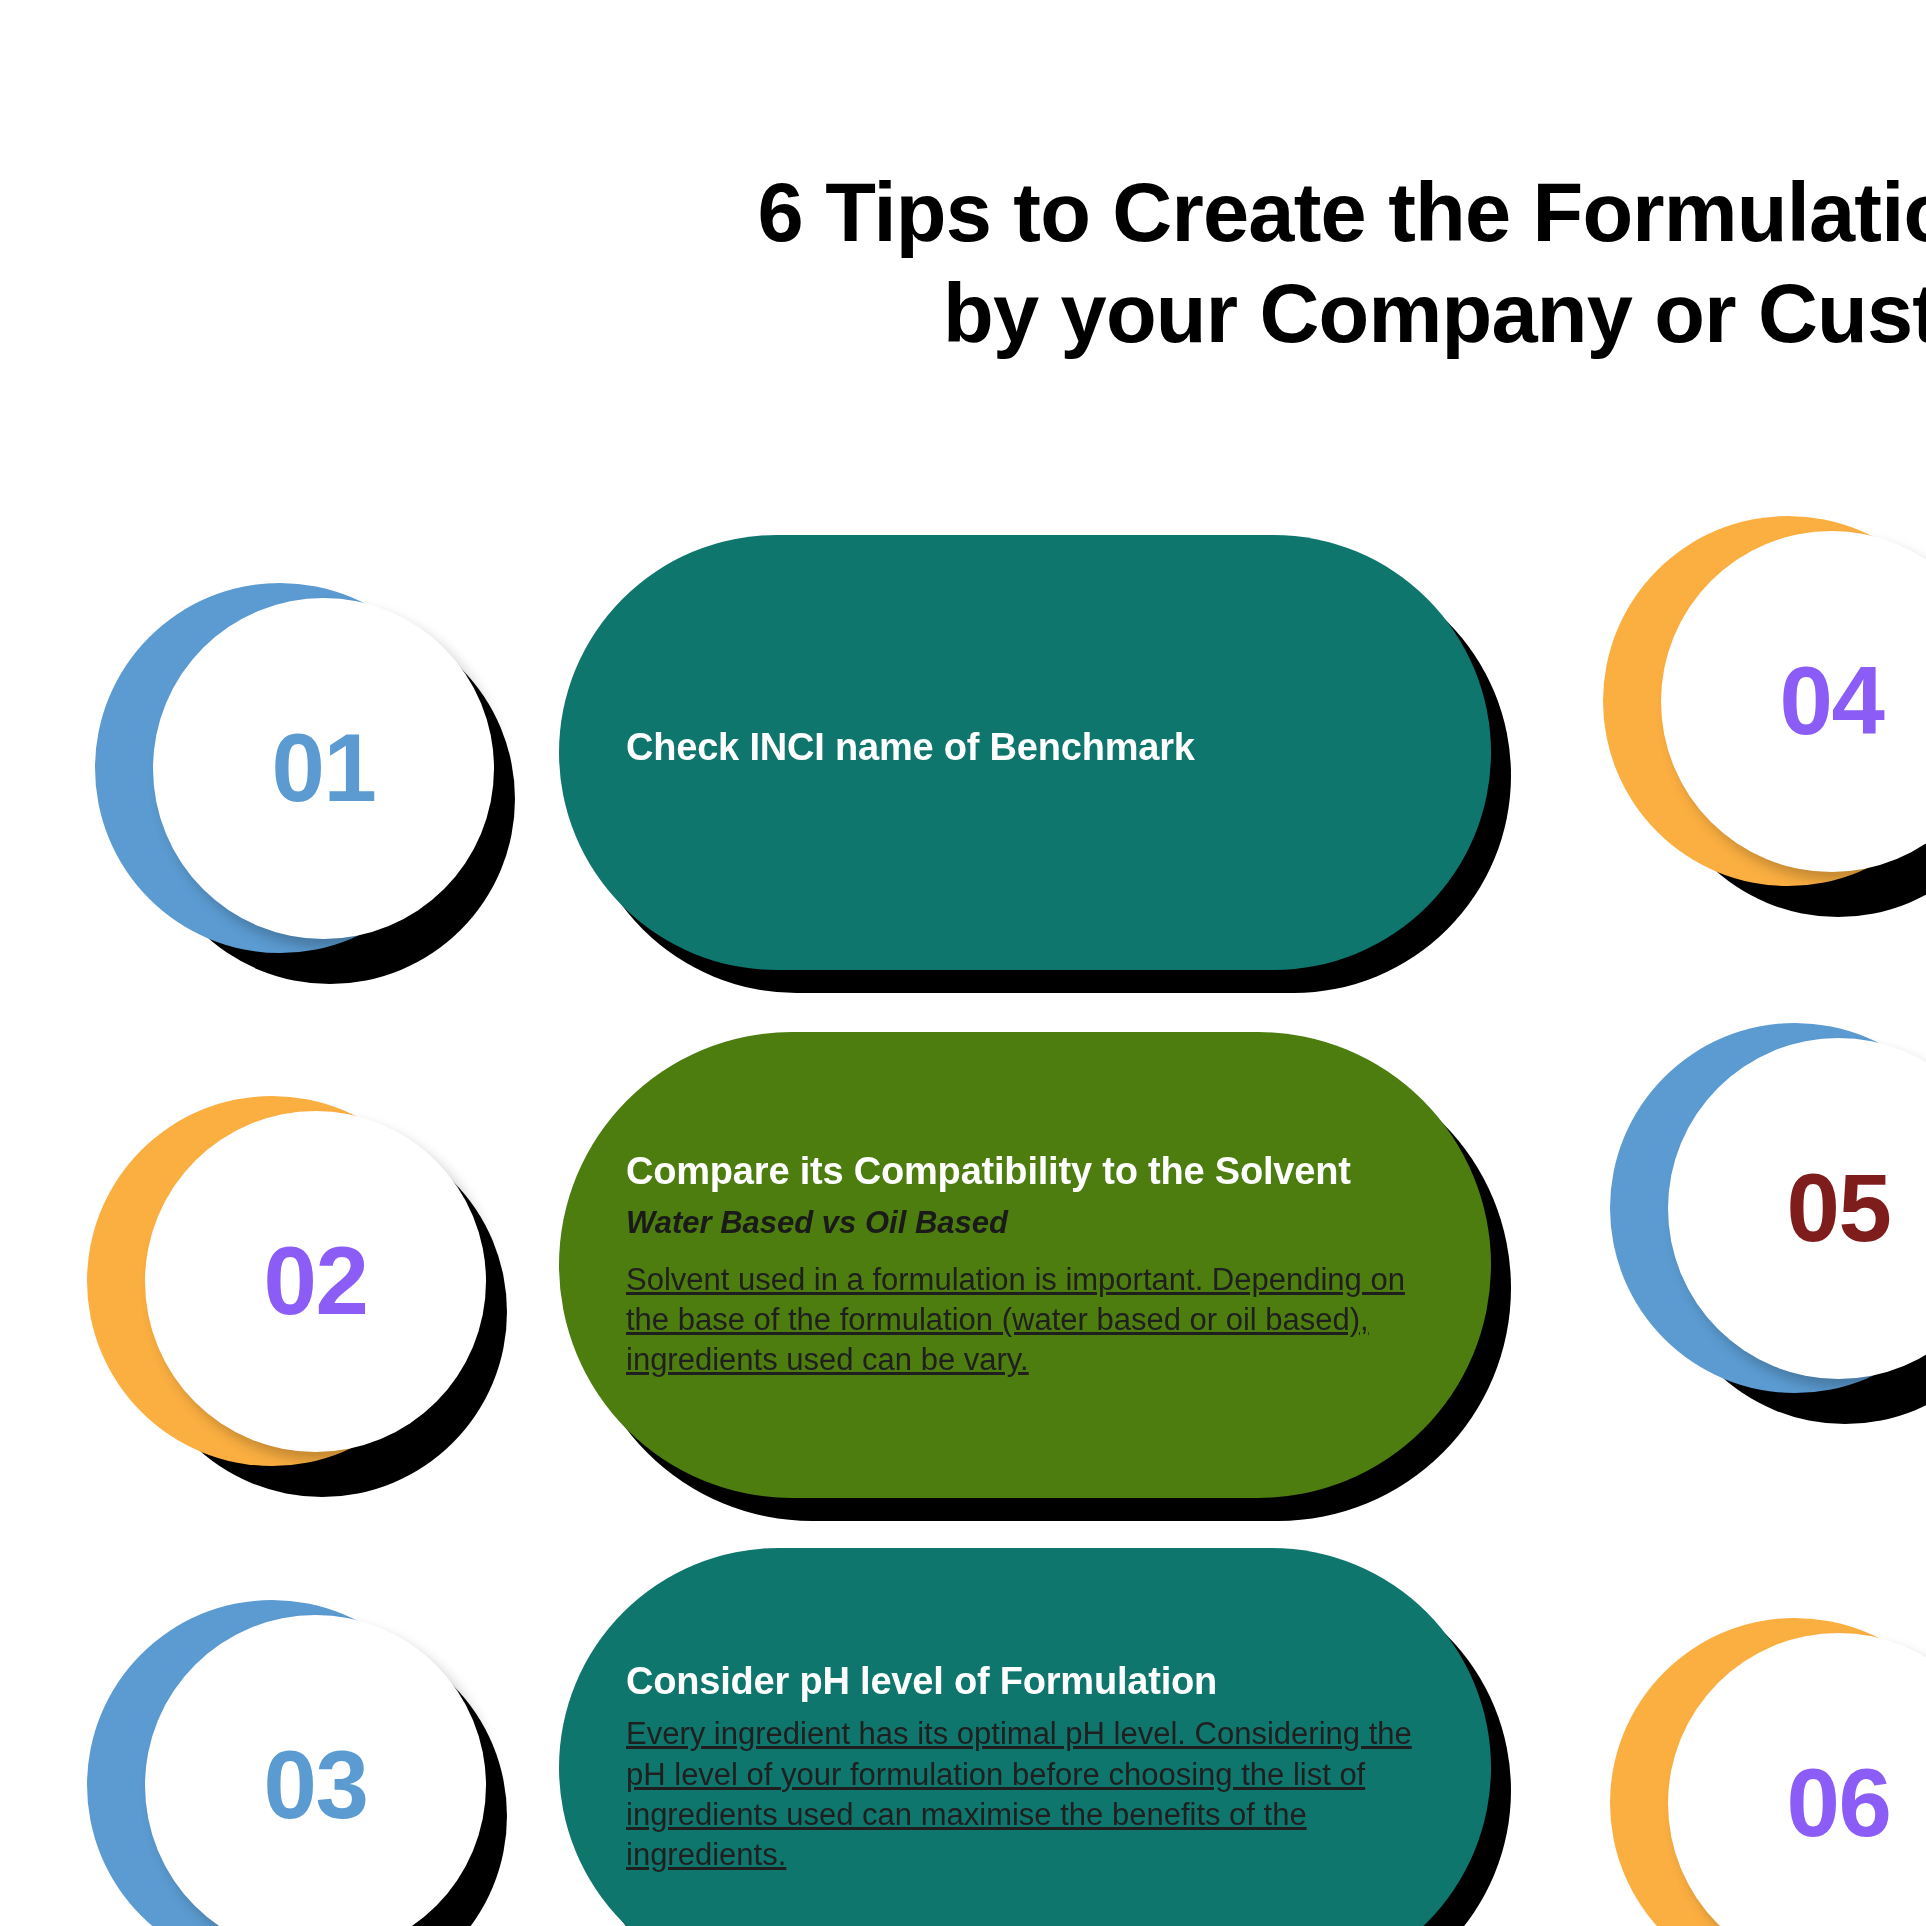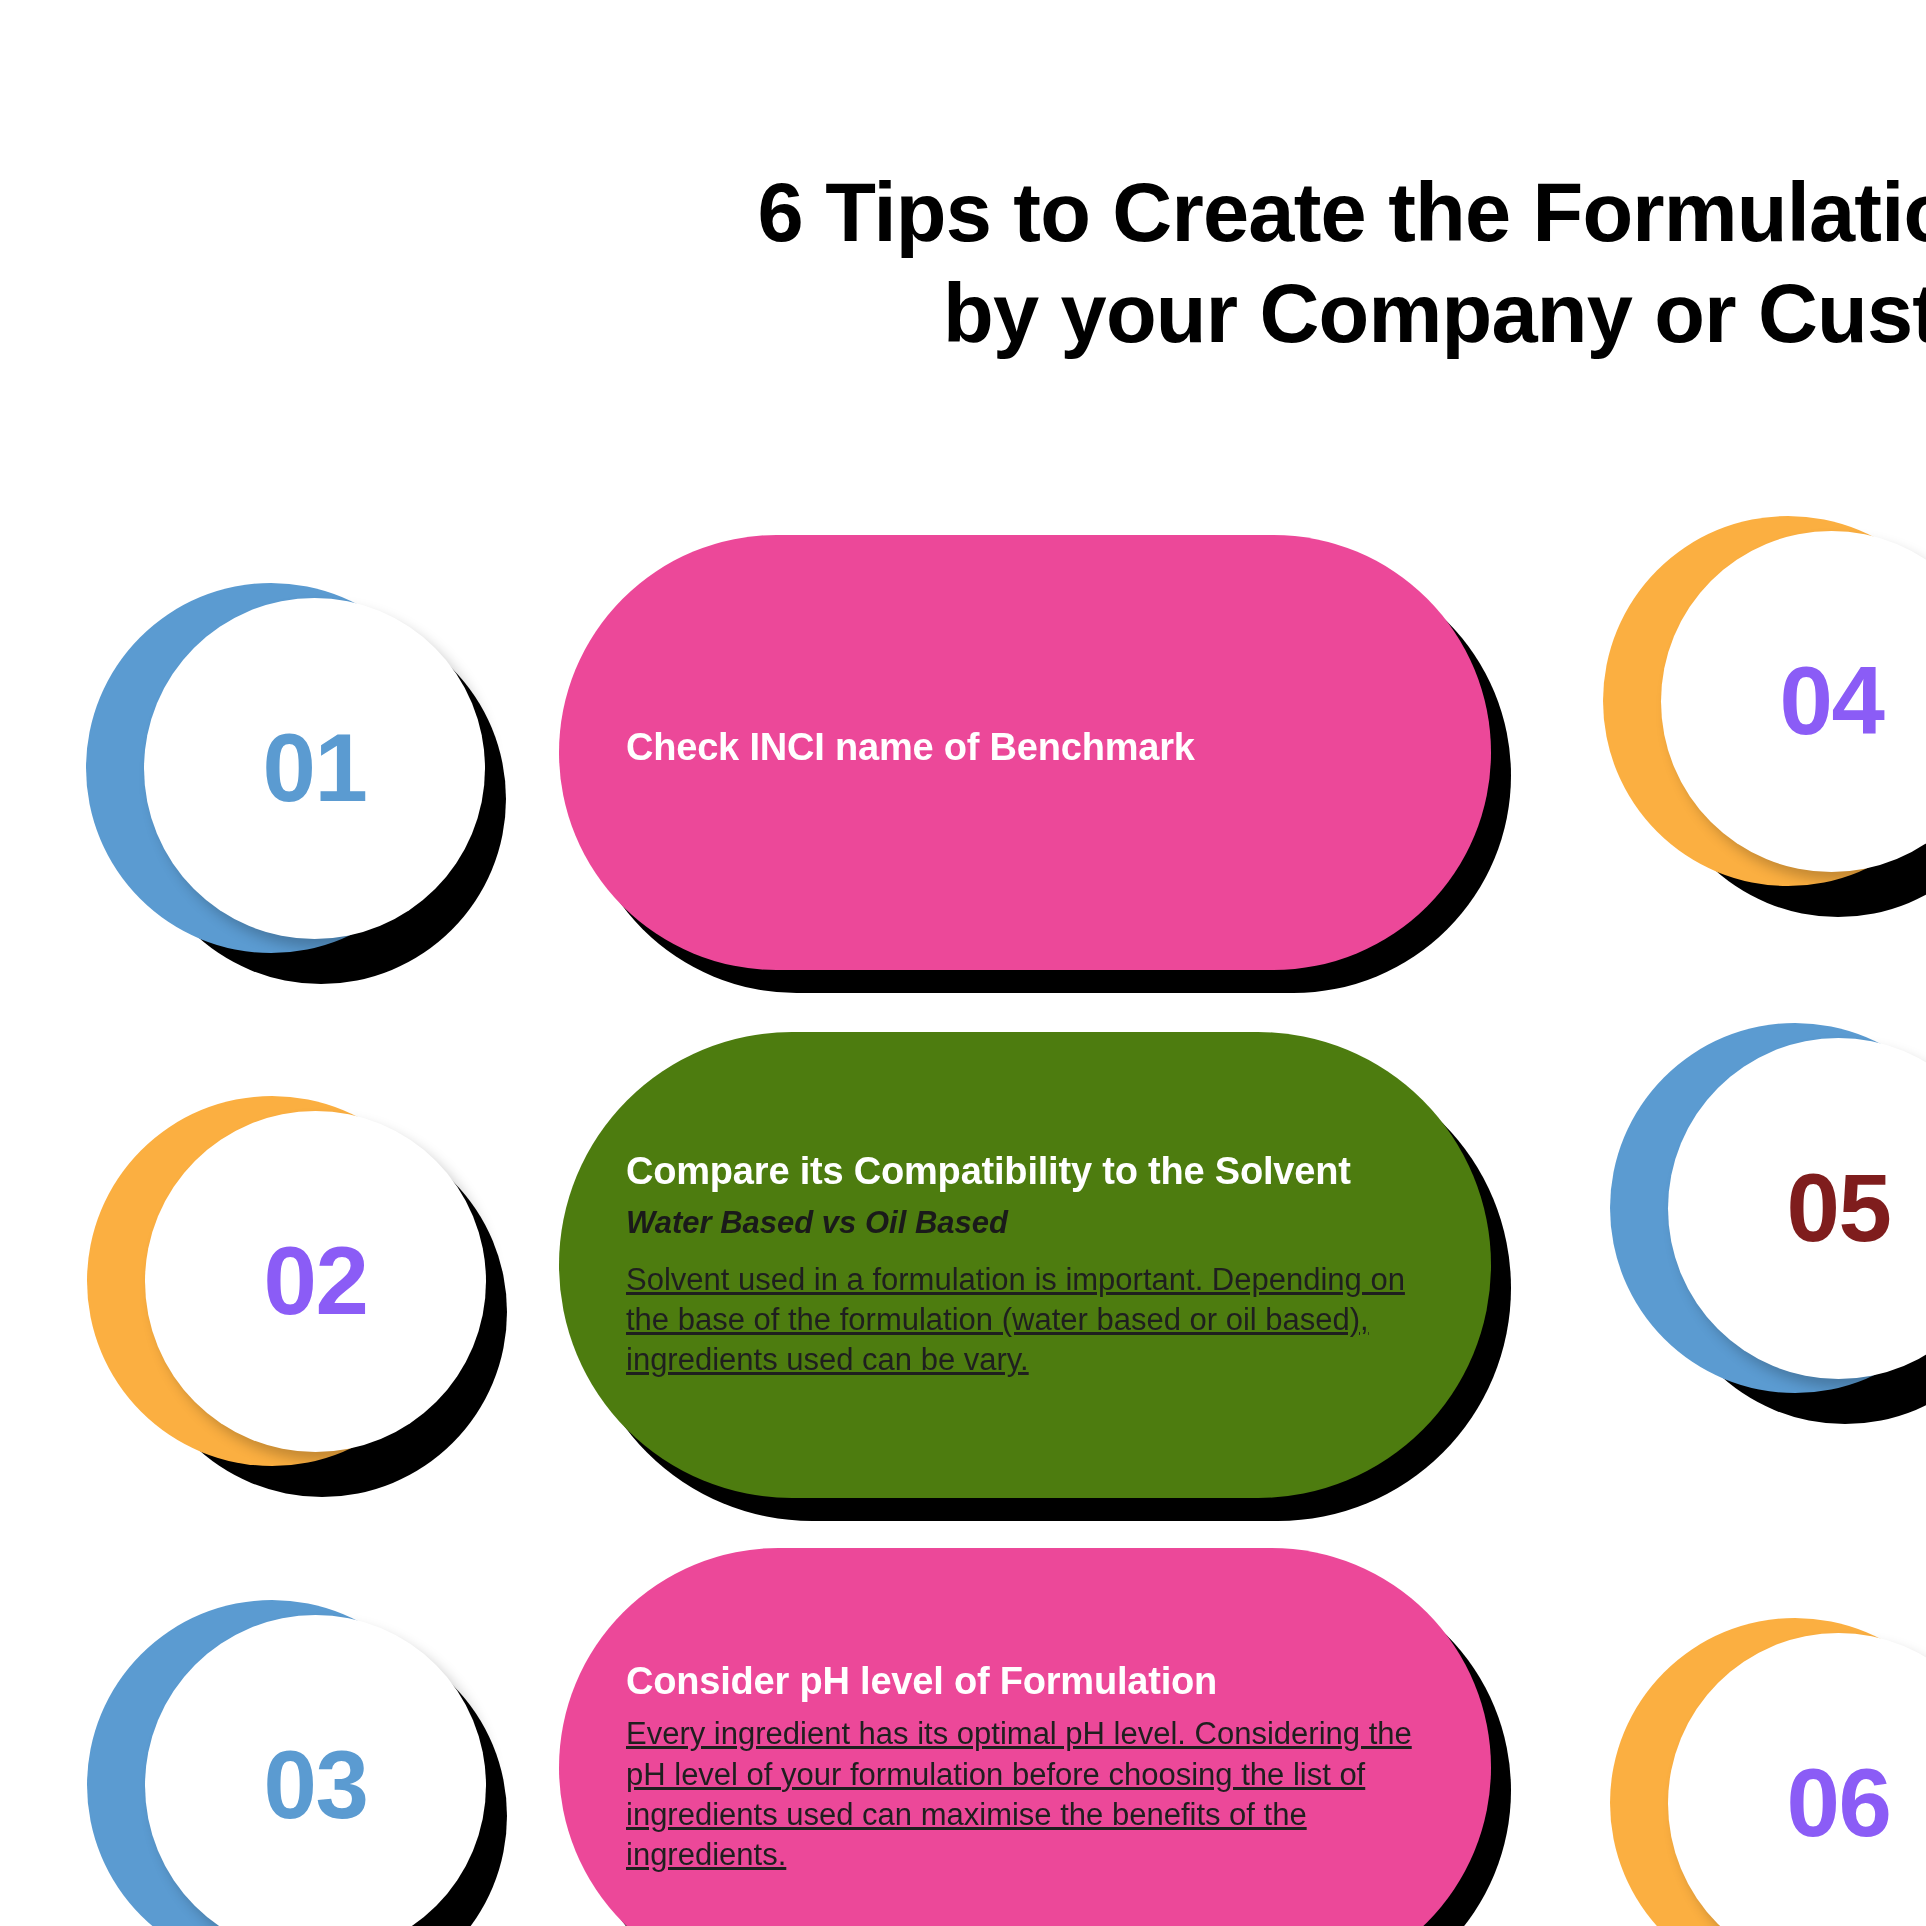--- a/index.html
+++ b/index.html
@@ -50,21 +50,21 @@
   .card-body{
     position:absolute;
     left:0; top:0;
     width:100%; height:100%;
     border-radius:3852px;
     box-sizing:border-box;
     display:flex;
     flex-direction:column;
     justify-content:center;
   }
-  .card-blue{background:#ec4899;}
+  .card-blue{background:#0f766e;}
   .card-orange{background:#4d7c0f;}
 
   .card-inner{
     padding:0 73px 0 67px;
   }
   .card-title{
     color:#ffffff;
     font-weight:bold;
     font-size:38px;
     line-height:1.18;
@@ -141,21 +141,21 @@
 
     <div class="row" style="top:512px;">
       <div class="card-wrap" style="left:559px; top:23px; width:932px; height:435px;">
         <div class="card-shadow"></div>
         <div class="card-body card-blue">
           <div class="card-inner">
             <p class="card-title">Check INCI name of Benchmark</p>
           </div>
         </div>
       </div>
-      <div class="badge-wrap" style="left:86px; top:71px; width:420px; height:401px;">
+      <div class="badge-wrap" style="left:95px; top:71px; width:420px; height:401px;">
         <div class="badge-black"></div>
         <div class="badge-ring ring-blue"></div>
         <div class="badge-disc">
           <span class="badge-num num-blue">01</span>
         </div>
       </div>
     </div>
 
     <div class="row" style="top:1013px;">
       <div class="card-wrap" style="left:559px; top:19px; width:932px; height:466px;">

